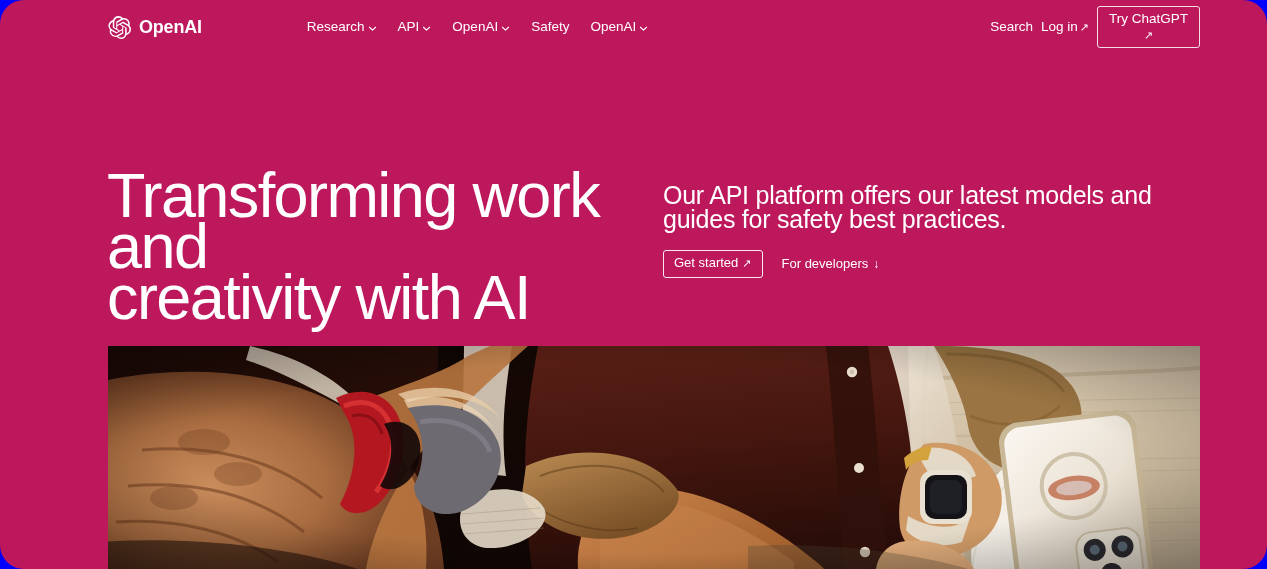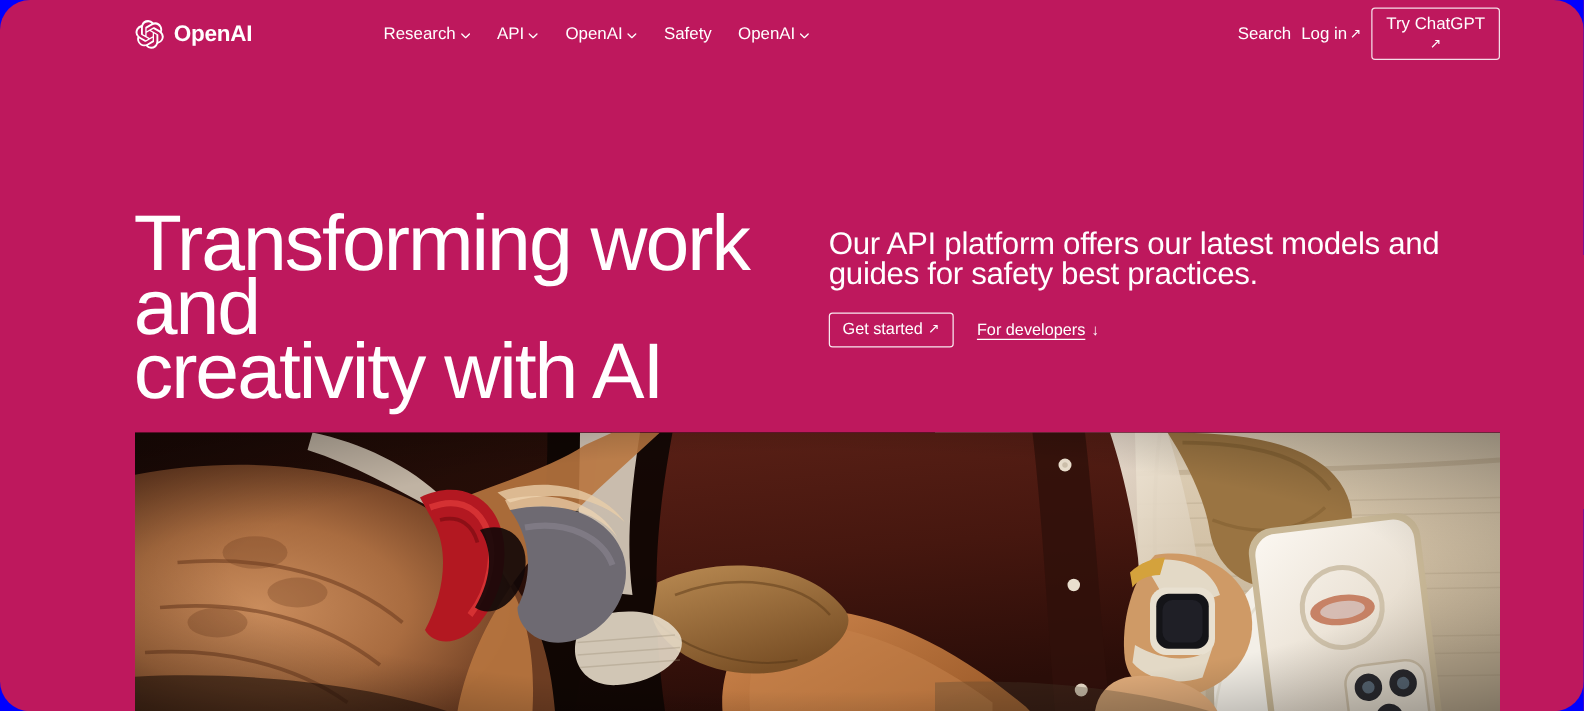--- a/index.html
+++ b/index.html
@@ -196,21 +196,20 @@
     color: #fff;
     text-decoration: none;
     white-space: nowrap;
     cursor: pointer;
     display: inline-flex;
     align-items: center;
     gap: 5px;
     line-height: 1.15;
   }
   .link-underline .lbl {
-    text-decoration: underline;
     text-underline-offset: 2.5px;
     text-decoration-thickness: 1px;
   }
 
   
   .hero-media {
     position: absolute;
     left: 108px;
     top: 346px;
     width: 1092px;

